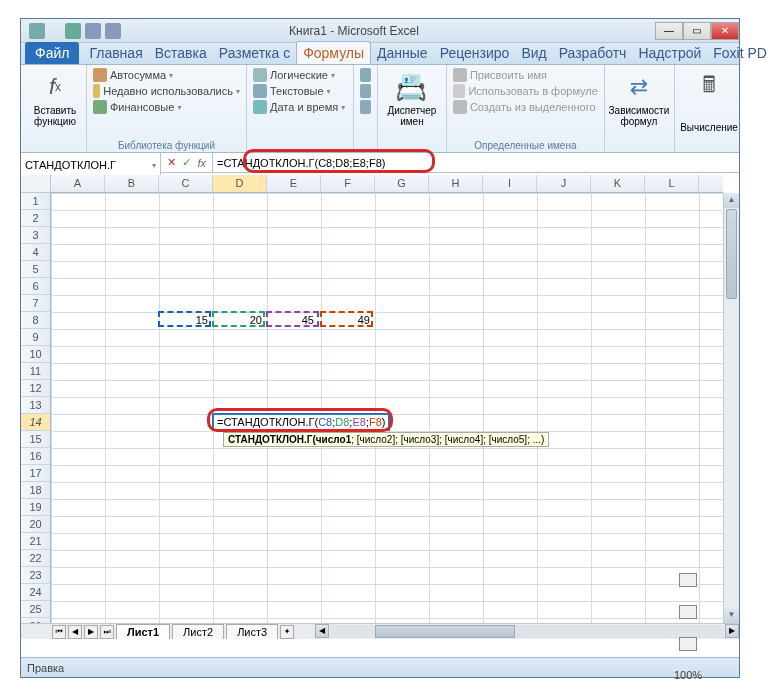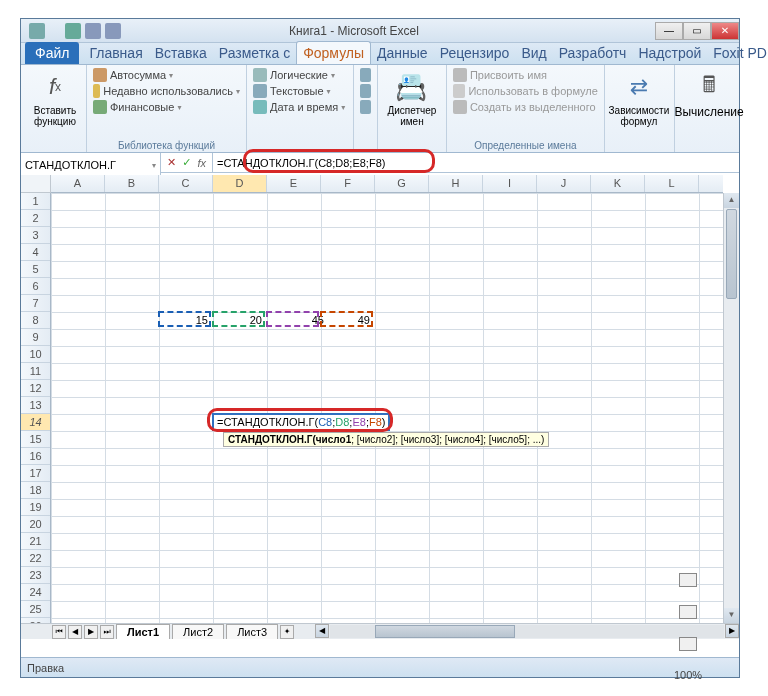--- a/index.html
+++ b/index.html
@@ -211,21 +211,21 @@
     <div class="ribbon-group" style="width:72px;">
       <div class="big-btn">
         <div class="icon" style="font-size:22px;color:#4a7ab0;">⇄</div>
         <span style="white-space:pre-line;text-align:center;font-size:10px;line-height:11px;">Зависимости
 формул</span>
       </div>
     </div>
     <div class="ribbon-group" style="width:64px;border-right:none;">
       <div class="big-btn">
         <div class="icon" style="font-size:22px;">🖩</div>
-        <span style="font-size:12px;">Вычисление</span>
+        <span style="font-size:10px;margin-top:17px;">Вычисление</span>
       </div>
     </div>
   </div>
 
   <div class="formula-bar">
     <div class="name-box">
       <span>СТАНДОТКЛОН.Г</span>
       <span class="dd">▾</span>
     </div>
     <div class="fx-btns">
@@ -320,21 +320,21 @@
         <div class="gridline-v" style="left: 270px;"></div>
         <div class="gridline-v" style="left: 324px;"></div>
         <div class="gridline-v" style="left: 378px;"></div>
         <div class="gridline-v" style="left: 432px;"></div>
         <div class="gridline-v" style="left: 486px;"></div>
         <div class="gridline-v" style="left: 540px;"></div>
         <div class="gridline-v" style="left: 594px;"></div>
         <div class="gridline-v" style="left: 648px;"></div>
         <div class="cell-val" style="left: 108px; top: 119px; width: 52px; height: 15px;">15</div>
         <div class="cell-val" style="left: 162px; top: 119px; width: 52px; height: 15px;">20</div>
-        <div class="cell-val" style="left: 224px; top: 119px; width: 52px; height: 15px;">45</div>
+        <div class="cell-val" style="left: 214px; top: 119px; width: 52px; height: 15px;">45</div>
         <div class="cell-val" style="left: 270px; top: 119px; width: 52px; height: 15px;">49</div>
         <div class="ant-box" style="left: 107px; top: 118px; width: 53px; height: 16px; border-color: rgb(26, 95, 180);"></div>
         <div class="ant-box" style="left: 161px; top: 118px; width: 53px; height: 16px; border-color: rgb(38, 162, 105);"></div>
         <div class="ant-box" style="left: 215px; top: 118px; width: 53px; height: 16px; border-color: rgb(145, 65, 172);"></div>
         <div class="ant-box" style="left: 269px; top: 118px; width: 53px; height: 16px; border-color: rgb(198, 70, 0);"></div>
         <div class="cell-edit" style="left: 161px; top: 220px;"><span class="f-name">=СТАНДОТКЛОН.Г(</span><span class="c1">C8</span>;<span class="c2">D8</span>;<span class="c3">E8</span>;<span class="c4">F8</span>)</div>
         <div class="tooltip" style="left: 172px; top: 239px;"><b>СТАНДОТКЛОН.Г(</b><b>число1</b>; [число2]; [число3]; [число4]; [число5]; ...)</div>
         <div class="red-oval" style="left: 156px; top: 215px; width: 186px; height: 24px;"></div>
       </div>
     <div class="vscroll">

